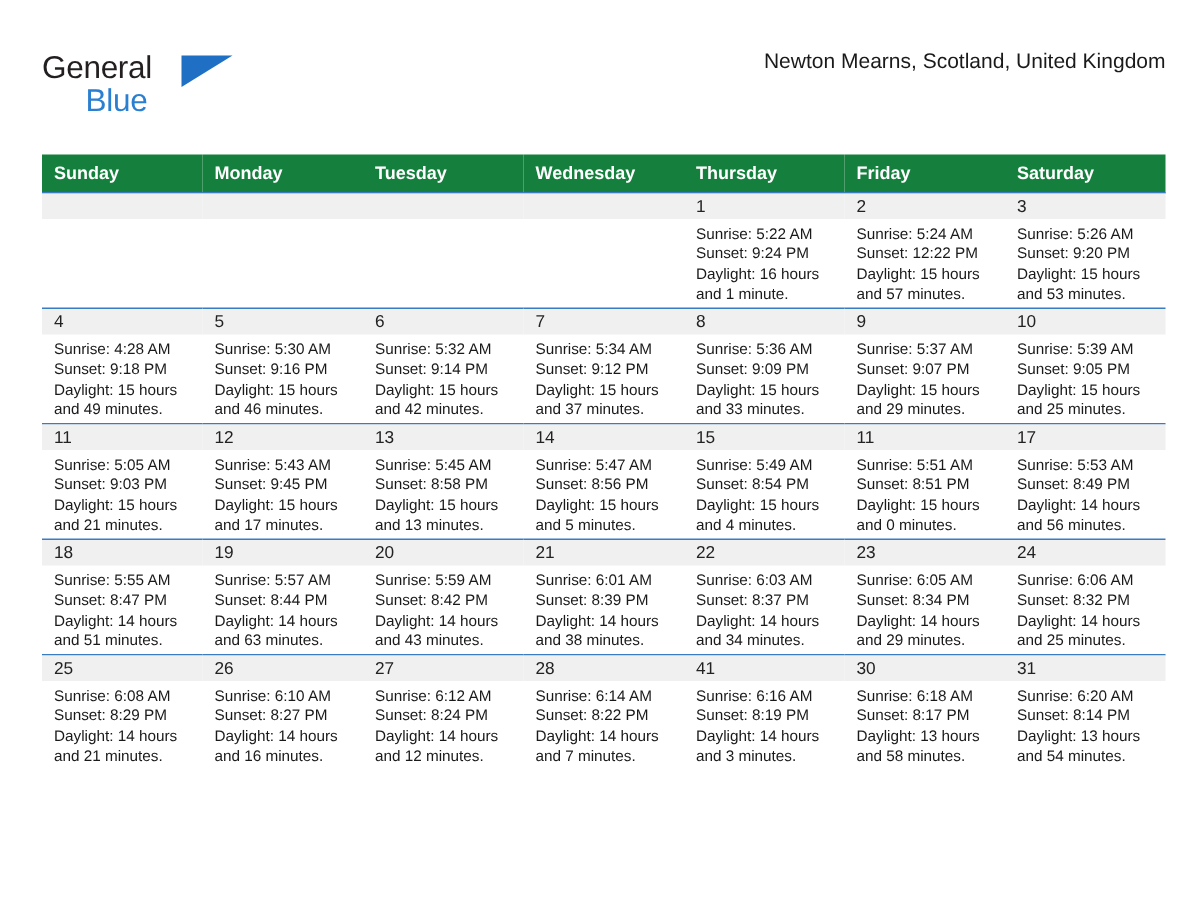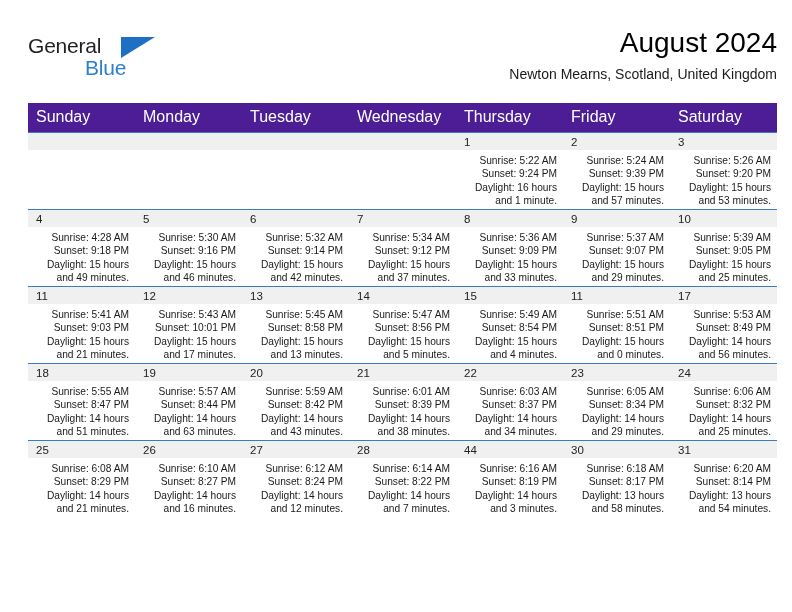--- a/index.html
+++ b/index.html
@@ -54,21 +54,20 @@
     border-left: 34px solid #1f6fc4;
     border-bottom: 21px solid transparent;
   }
   .logo-blue {
     position: absolute;
     left: 29px;
     top: 22px;
     font-size: 21px;
     letter-spacing: -0.2px;
     color: #2b7fd1;
-    margin-left: 28px;
   }
 
   .title-block {
     position: absolute;
     right: 0;
     top: 0;
     text-align: right;
   }
   .cal-title {
     font-size: 28px;
@@ -88,24 +87,24 @@
   
   .calendar {
     position: absolute;
     left: 28px;
     top: 103px;
     width: 749px;
     border-collapse: collapse;
     table-layout: fixed;
   }
   .calendar th {
-    background: #4c1d95;
+    background: #15803d;
     color: #ffffff;
-    font-size: 16px;
-    font-weight: normal;
+    font-size: 12px;
+    font-weight: bold;
     text-align: left;
     padding: 5px 0 6px 8px;
     height: 12px;
     border: none;
   }
   .calendar td {
     vertical-align: top;
     padding: 0;
     height: 76px;
     border: none;
@@ -130,41 +129,39 @@
     line-height: 16px;
   }
   .cell-empty .daynum-bar {
     background: #f0f0f0;
   }
   .cell-body {
     padding: 4px 6px 0 8px;
     font-size: 10.2px;
     line-height: 13.4px;
     color: #1a1a1a;
-    text-align: right;
   }
   .cell-body div {
     white-space: nowrap;
   }
 </style>
 </head>
 <body>
 
 <div class="page">
 
   <div class="header">
 
     <div class="logo">
       <span class="logo-general">General</span>
       <span class="logo-tri"></span>
       <span class="logo-blue">Blue</span>
     </div>
 
     <div class="title-block">
-      <div class="cal-title">August 2024</div>
       <div class="cal-subtitle">Newton Mearns, Scotland, United Kingdom</div>
     </div>
 
   </div>
 
   <table class="calendar">
     <thead>
       <tr>
         <th>Sunday</th>
         <th>Monday</th>
@@ -230,21 +227,21 @@
                 <div>Daylight: 16 hours</div>
                 <div>and 1 minute.</div>
               </div>
             </div>
           </td>
           <td>
             <div class="cell-inner">
               <div class="daynum-bar">2</div>
               <div class="cell-body">
                 <div>Sunrise: 5:24 AM</div>
-                <div>Sunset: 9:39 PM</div>
+                <div>Sunset: 12:22 PM</div>
                 <div>Daylight: 15 hours</div>
                 <div>and 57 minutes.</div>
               </div>
             </div>
           </td>
           <td>
             <div class="cell-inner">
               <div class="daynum-bar">3</div>
               <div class="cell-body">
                 <div>Sunrise: 5:26 AM</div>
@@ -332,33 +329,33 @@
                 <div>and 25 minutes.</div>
               </div>
             </div>
           </td>
         </tr>
         <tr class="week-row">
           <td>
             <div class="cell-inner">
               <div class="daynum-bar">11</div>
               <div class="cell-body">
-                <div>Sunrise: 5:41 AM</div>
+                <div>Sunrise: 5:05 AM</div>
                 <div>Sunset: 9:03 PM</div>
                 <div>Daylight: 15 hours</div>
                 <div>and 21 minutes.</div>
               </div>
             </div>
           </td>
           <td>
             <div class="cell-inner">
               <div class="daynum-bar">12</div>
               <div class="cell-body">
                 <div>Sunrise: 5:43 AM</div>
-                <div>Sunset: 10:01 PM</div>
+                <div>Sunset: 9:45 PM</div>
                 <div>Daylight: 15 hours</div>
                 <div>and 17 minutes.</div>
               </div>
             </div>
           </td>
           <td>
             <div class="cell-inner">
               <div class="daynum-bar">13</div>
               <div class="cell-body">
                 <div>Sunrise: 5:45 AM</div>
@@ -532,21 +529,21 @@
               <div class="cell-body">
                 <div>Sunrise: 6:14 AM</div>
                 <div>Sunset: 8:22 PM</div>
                 <div>Daylight: 14 hours</div>
                 <div>and 7 minutes.</div>
               </div>
             </div>
           </td>
           <td>
             <div class="cell-inner">
-              <div class="daynum-bar">44</div>
+              <div class="daynum-bar">41</div>
               <div class="cell-body">
                 <div>Sunrise: 6:16 AM</div>
                 <div>Sunset: 8:19 PM</div>
                 <div>Daylight: 14 hours</div>
                 <div>and 3 minutes.</div>
               </div>
             </div>
           </td>
           <td>
             <div class="cell-inner">

